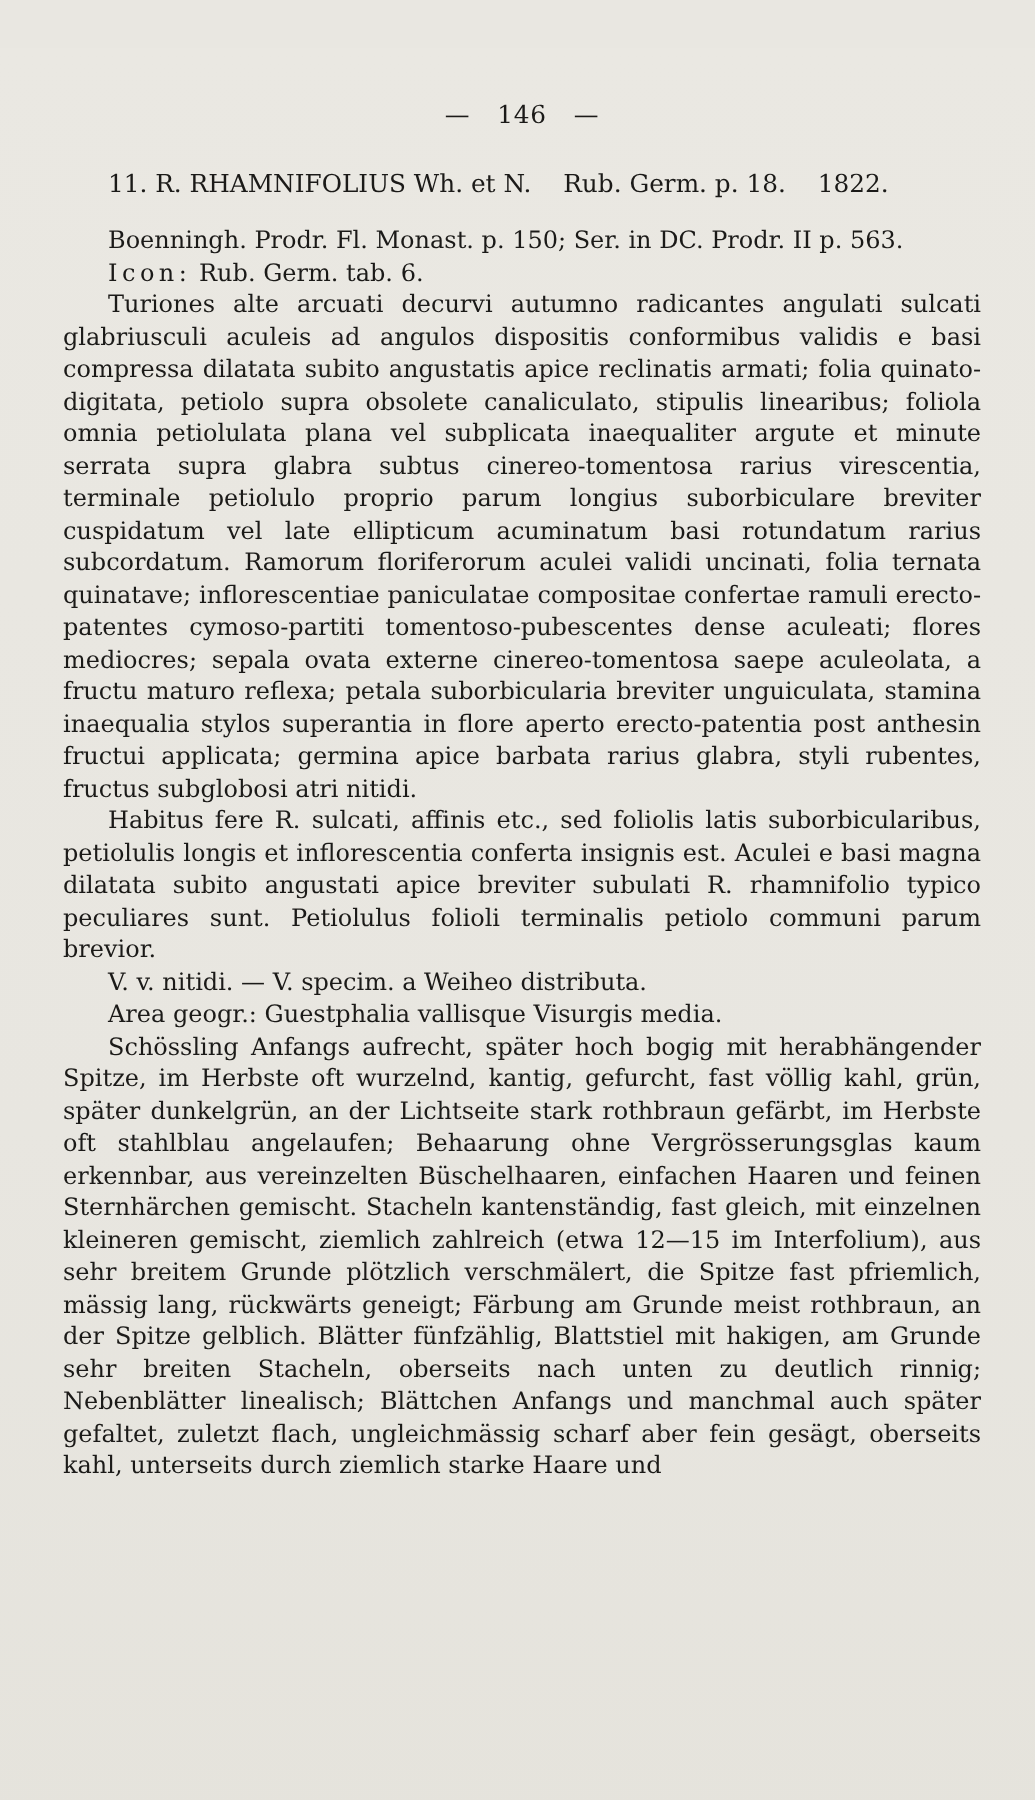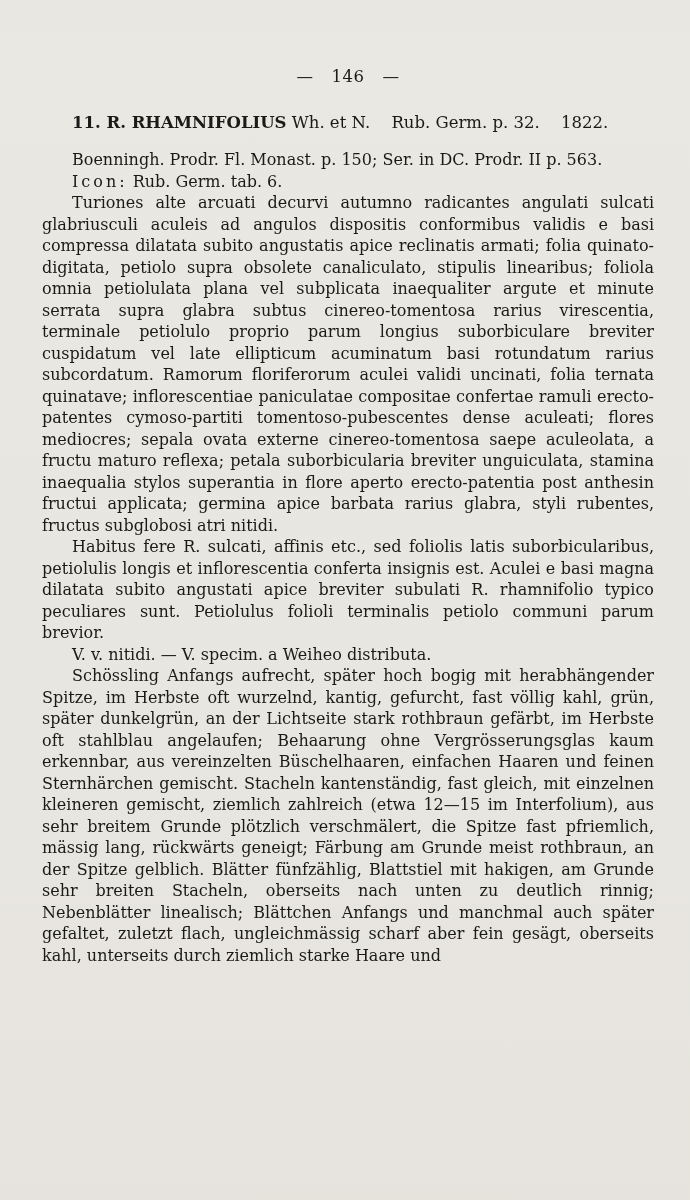--- a/index.html
+++ b/index.html
@@ -40,21 +40,21 @@
     font-size: 16.5px;
     white-space: nowrap;
   }
   .heading .seg {
     display: inline-block;
   }
   .heading .gap {
     margin-left: 16px;
   }
   .bold {
-    font-weight: bold;
+    font-weight: normal;
   }
   p.para {
     margin: 0;
     text-align: justify;
     text-indent: 30px;
   }
   .spaced {
     letter-spacing: 3px;
   }
   .lead {
@@ -66,21 +66,21 @@
 
 <div class="page">
 
   <div class="page-header">
     <span class="dash">—</span><span>146</span><span class="dash">—</span>
   </div>
 
   <div class="heading">
     <span class="seg bold">11. R. RHAMNIFOLIUS</span>
     <span class="seg">Wh. et N.</span>
-    <span class="seg gap">Rub. Germ. p. 32.</span>
+    <span class="seg gap">Rub. Germ. p. 18.</span>
     <span class="seg gap">1822.</span>
   </div>
 
   <p class="para">
     <span>Boenningh. Prodr. Fl. Monast. p. 150; Ser. in DC. Prodr. II p. 563.</span>
   </p>
 
   <p class="para">
     <span class="lead spaced">Icon:</span><span> Rub. Germ. tab. 6.</span>
   </p>
@@ -92,18 +92,21 @@
 
   <p class="para">
     <span>Habitus fere R. sulcati, affinis etc., sed foliolis latis suborbicularibus, petiolulis longis et inflorescentia conferta insignis est. Aculei e basi magna dilatata subito angustati apice breviter subulati R. rhamnifolio typico peculiares sunt. Petiolulus folioli terminalis petiolo communi parum brevior.</span>
   </p>
 
 
   <p class="para">
     <span>V. v. nitidi. — V. specim. a Weiheo distributa.</span>
   </p>
 
+  <p class="para">
+    <span class="lead">Area geogr.:</span><span> Guestphalia vallisque Visurgis media.</span>
+  </p>
 
   <p class="para">
     <span>Schössling Anfangs aufrecht, später hoch bogig mit herabhängender Spitze, im Herbste oft wurzelnd, kantig, gefurcht, fast völlig kahl, grün, später dunkelgrün, an der Lichtseite stark rothbraun gefärbt, im Herbste oft stahlblau angelaufen; Behaarung ohne Vergrösserungsglas kaum erkennbar, aus vereinzelten Büschelhaaren, einfachen Haaren und feinen Sternhärchen gemischt. Stacheln kantenständig, fast gleich, mit einzelnen kleineren gemischt, ziemlich zahlreich (etwa 12—15 im Interfolium), aus sehr breitem Grunde plötzlich verschmälert, die Spitze fast pfriemlich, mässig lang, rückwärts geneigt; Färbung am Grunde meist rothbraun, an der Spitze gelblich. Blätter fünfzählig, Blattstiel mit hakigen, am Grunde sehr breiten Stacheln, oberseits nach unten zu deutlich rinnig; Nebenblätter linealisch; Blättchen Anfangs und manchmal auch später gefaltet, zuletzt flach, ungleichmässig scharf aber fein gesägt, oberseits kahl, unterseits durch ziemlich starke Haare und</span>
   </p>
 
 </div>
 
 </body></html>

